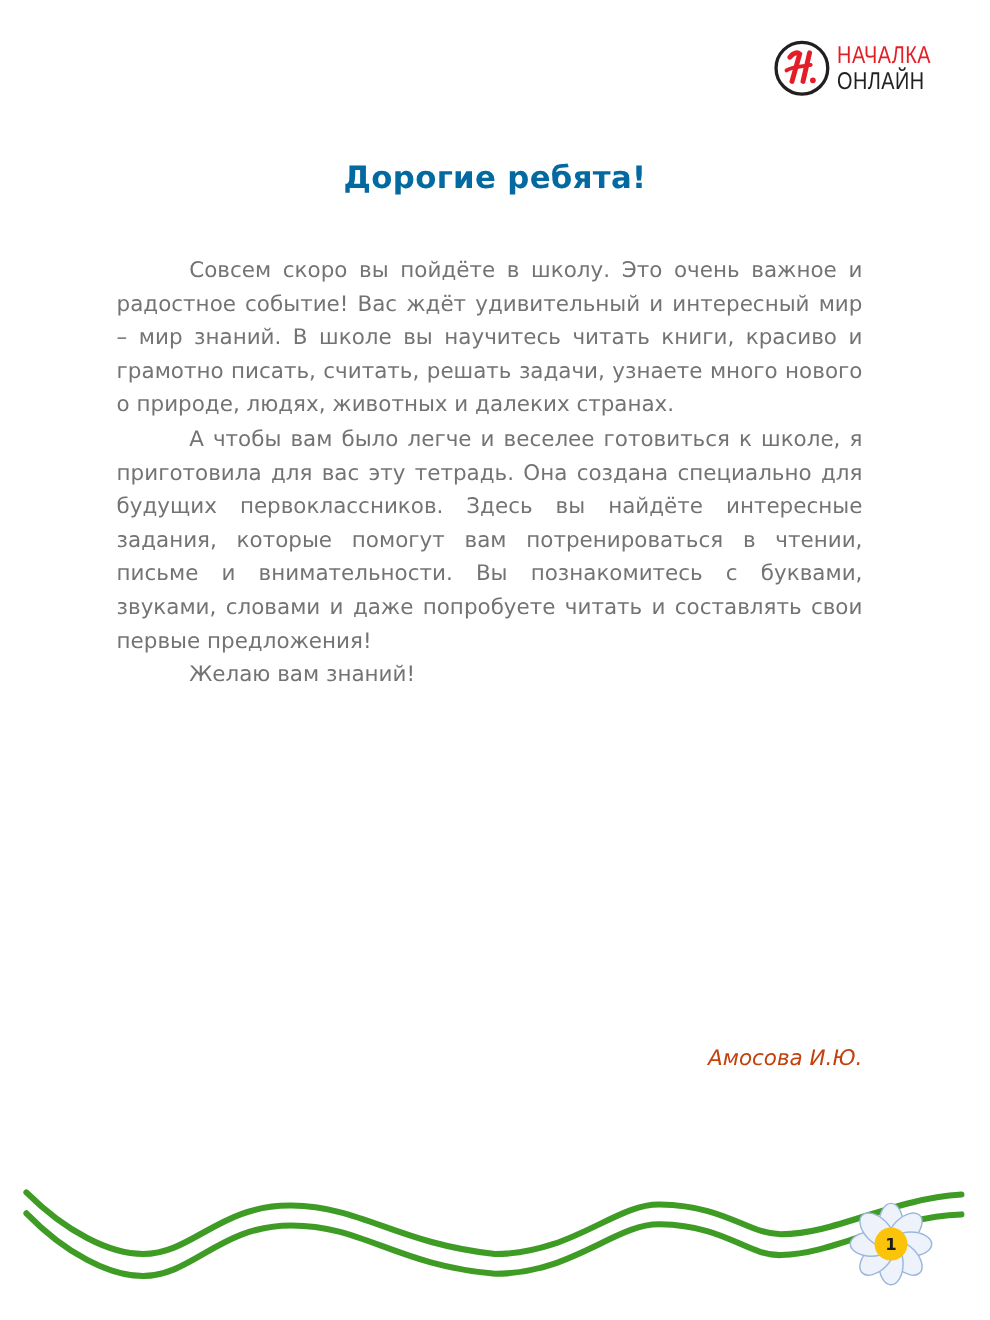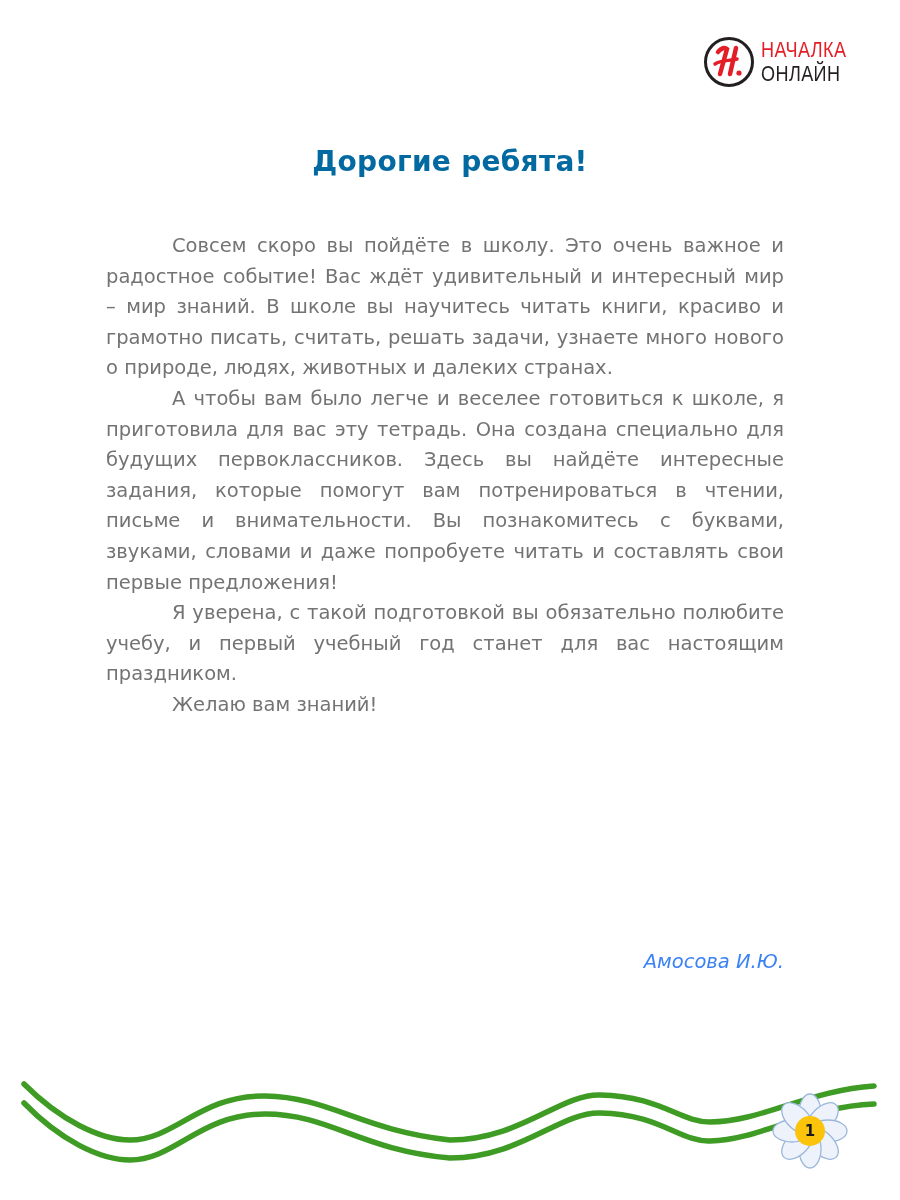--- a/index.html
+++ b/index.html
@@ -82,21 +82,21 @@
       text-align: justify;
       text-align-last: left;
     }
     .signature {
       position: absolute;
       right: 116px;
       top: 950px;
       font-family: "DejaVu Sans", sans-serif;
       font-style: italic;
       font-size: 19.5px;
-      color: #3b82f6;
+      color: #c2410c;
     }
     .deco {
       position: absolute;
       left: 0;
       top: 1060px;
       width: 900px;
       height: 140px;
     }
     .page-num {
       position: absolute;
@@ -128,21 +128,20 @@
     <span class="logo-line1">НАЧАЛКА</span>
     <span class="logo-line2">ОНЛАЙН</span>
   </div>
 </div>
 
 <div class="title">Дорогие ребята!</div>
 
 <div class="letter">
   <p>Совсем скоро вы пойдёте в школу. Это очень важное и радостное событие! Вас ждёт удивительный и интересный мир – мир знаний. В школе вы научитесь читать книги, красиво и грамотно писать, считать, решать задачи, узнаете много нового о природе, людях, животных и далеких странах.</p>
   <p>А чтобы вам было легче и веселее готовиться к школе, я приготовила для вас эту тетрадь. Она создана специально для будущих первоклассников. Здесь вы найдёте интересные задания, которые помогут вам потренироваться в чтении, письме и внимательности. Вы познакомитесь с буквами, звуками, словами и даже попробуете читать и составлять свои первые предложения!</p>
-  <p>Я уверена, с такой подготовкой вы обязательно полюбите учебу, и первый учебный год станет для вас настоящим праздником.</p>
   <p>Желаю вам знаний!</p>
 </div>
 
 <div class="signature">Амосова И.Ю.</div>
 
 <svg class="deco" viewBox="0 1060 900 140">
   <g fill="none" stroke="#3e9b24" stroke-width="5.5" stroke-linecap="round">
 
     <path d="M24 1084 C60 1120, 100 1140, 130 1140 C175 1140, 200 1095, 265 1096 C330 1097, 360 1130, 450 1140 C520 1140, 560 1094, 600 1095 C660 1096, 680 1122, 710 1122 C760 1122, 810 1090, 874 1086"></path>
 

